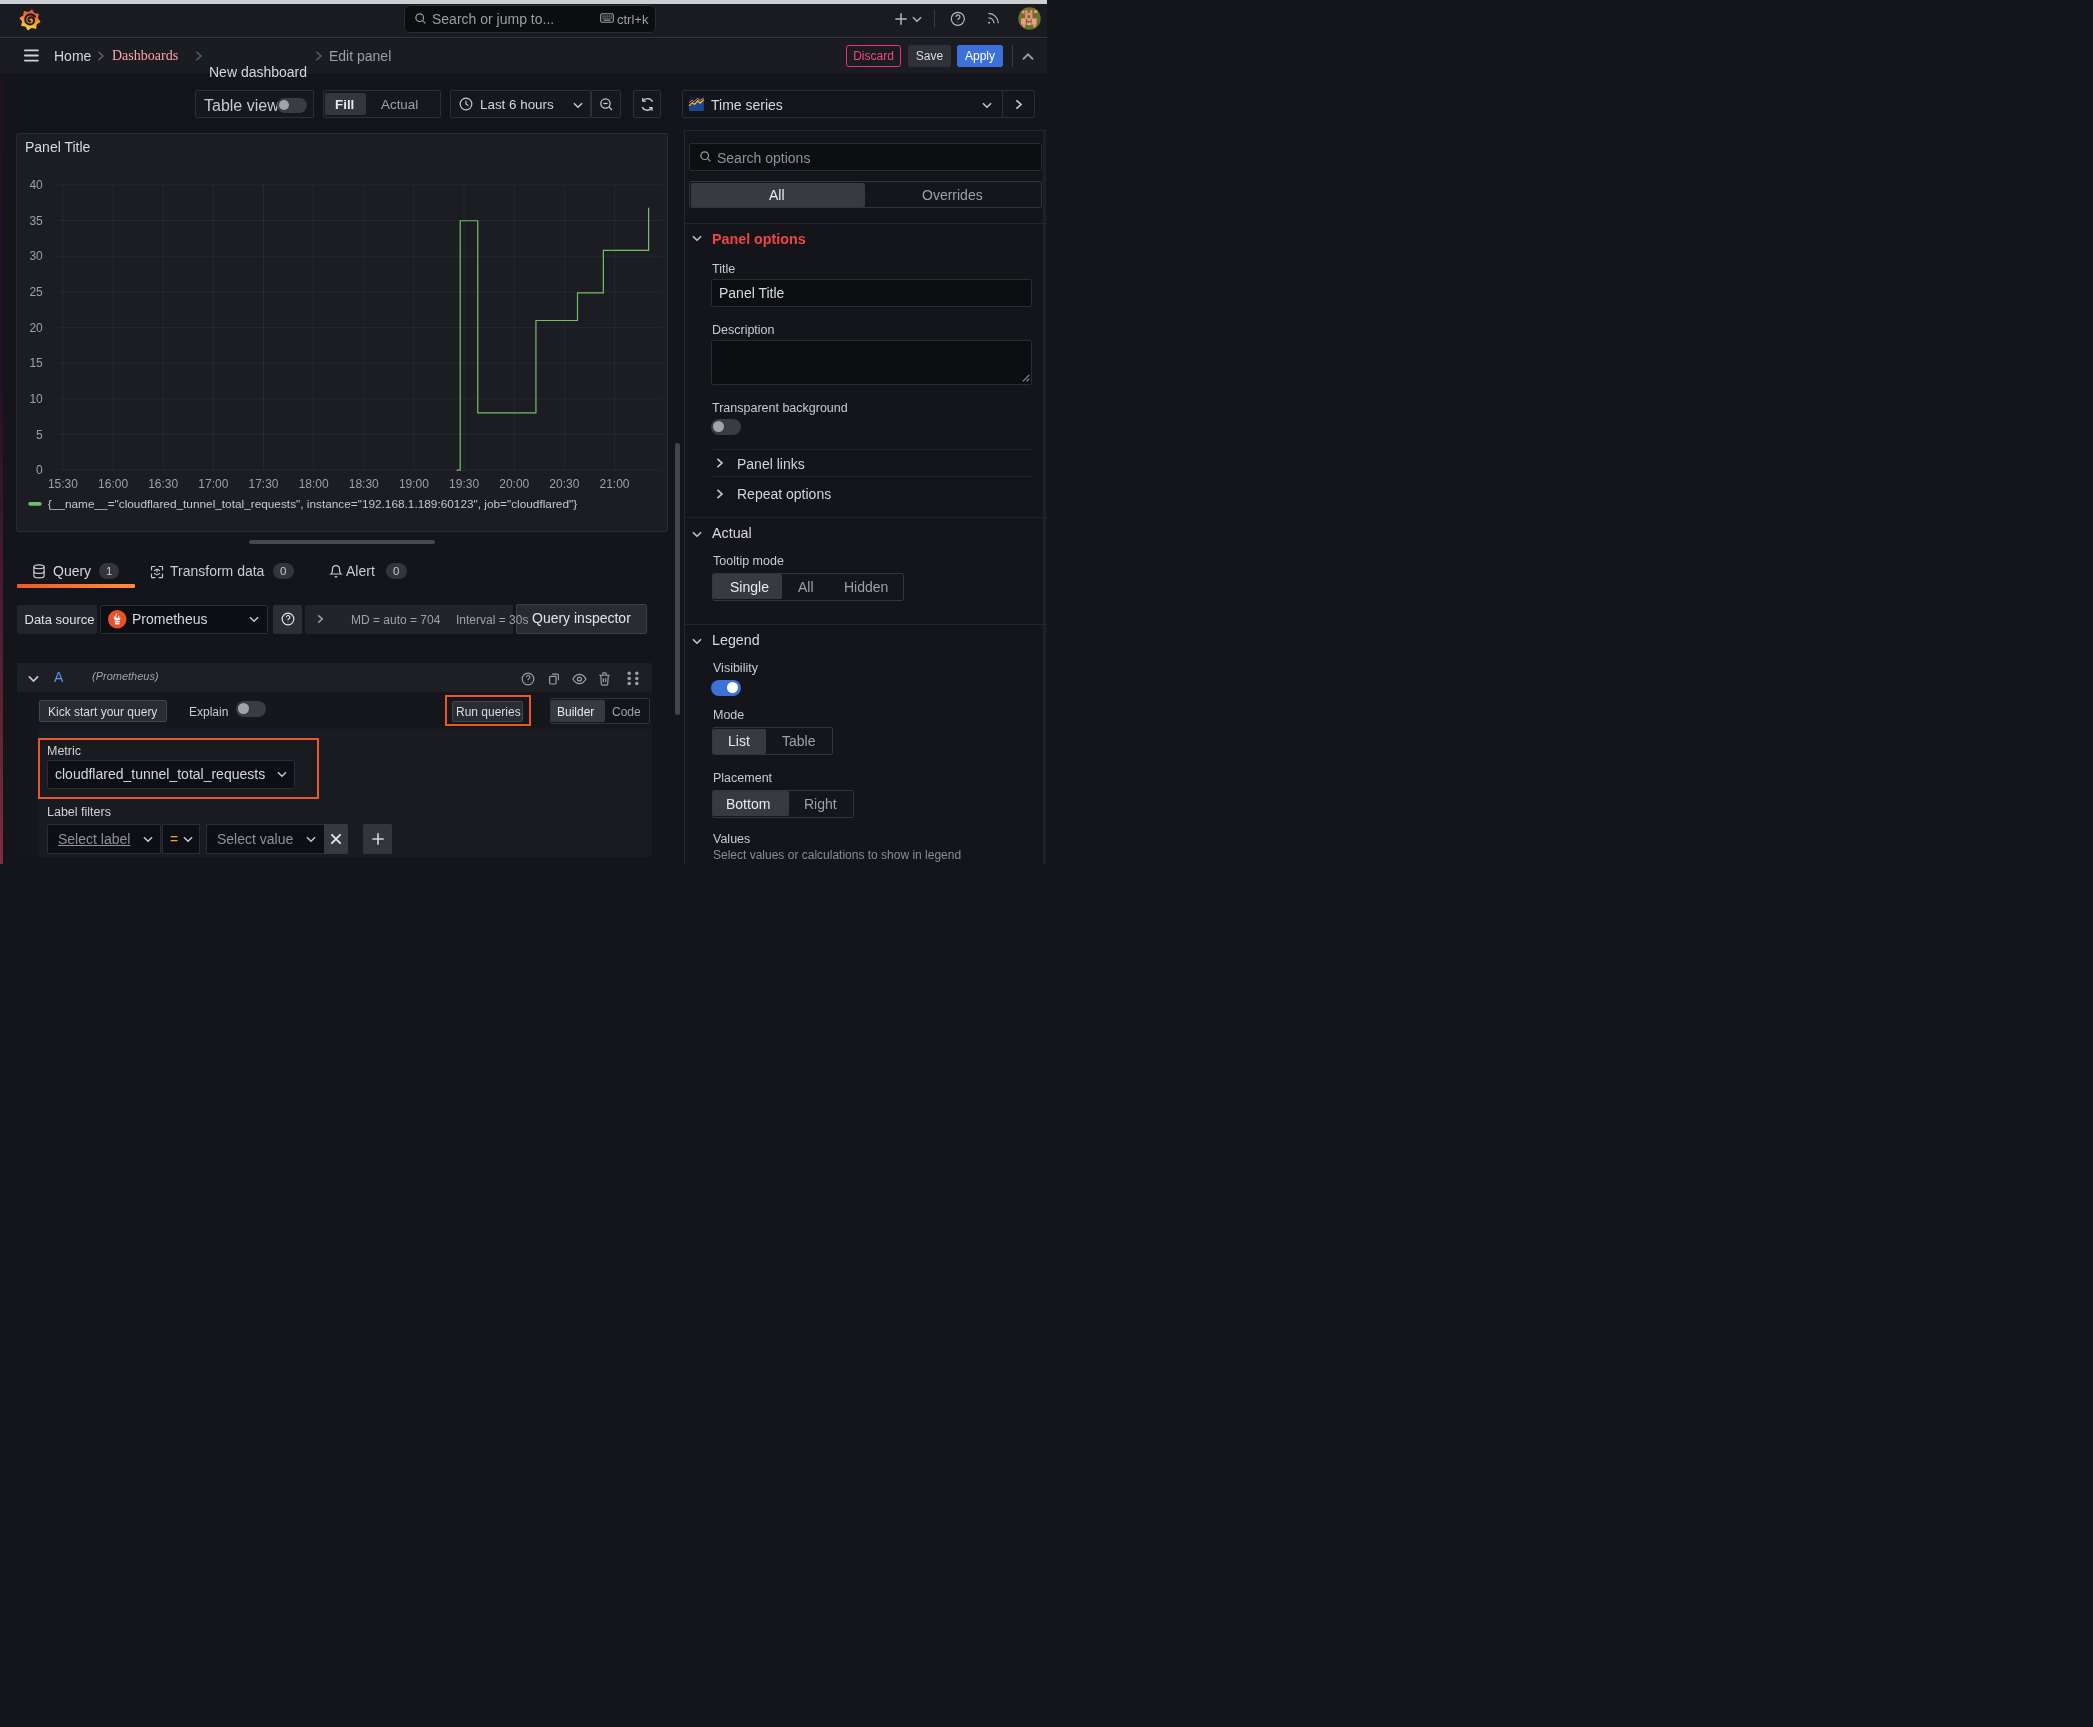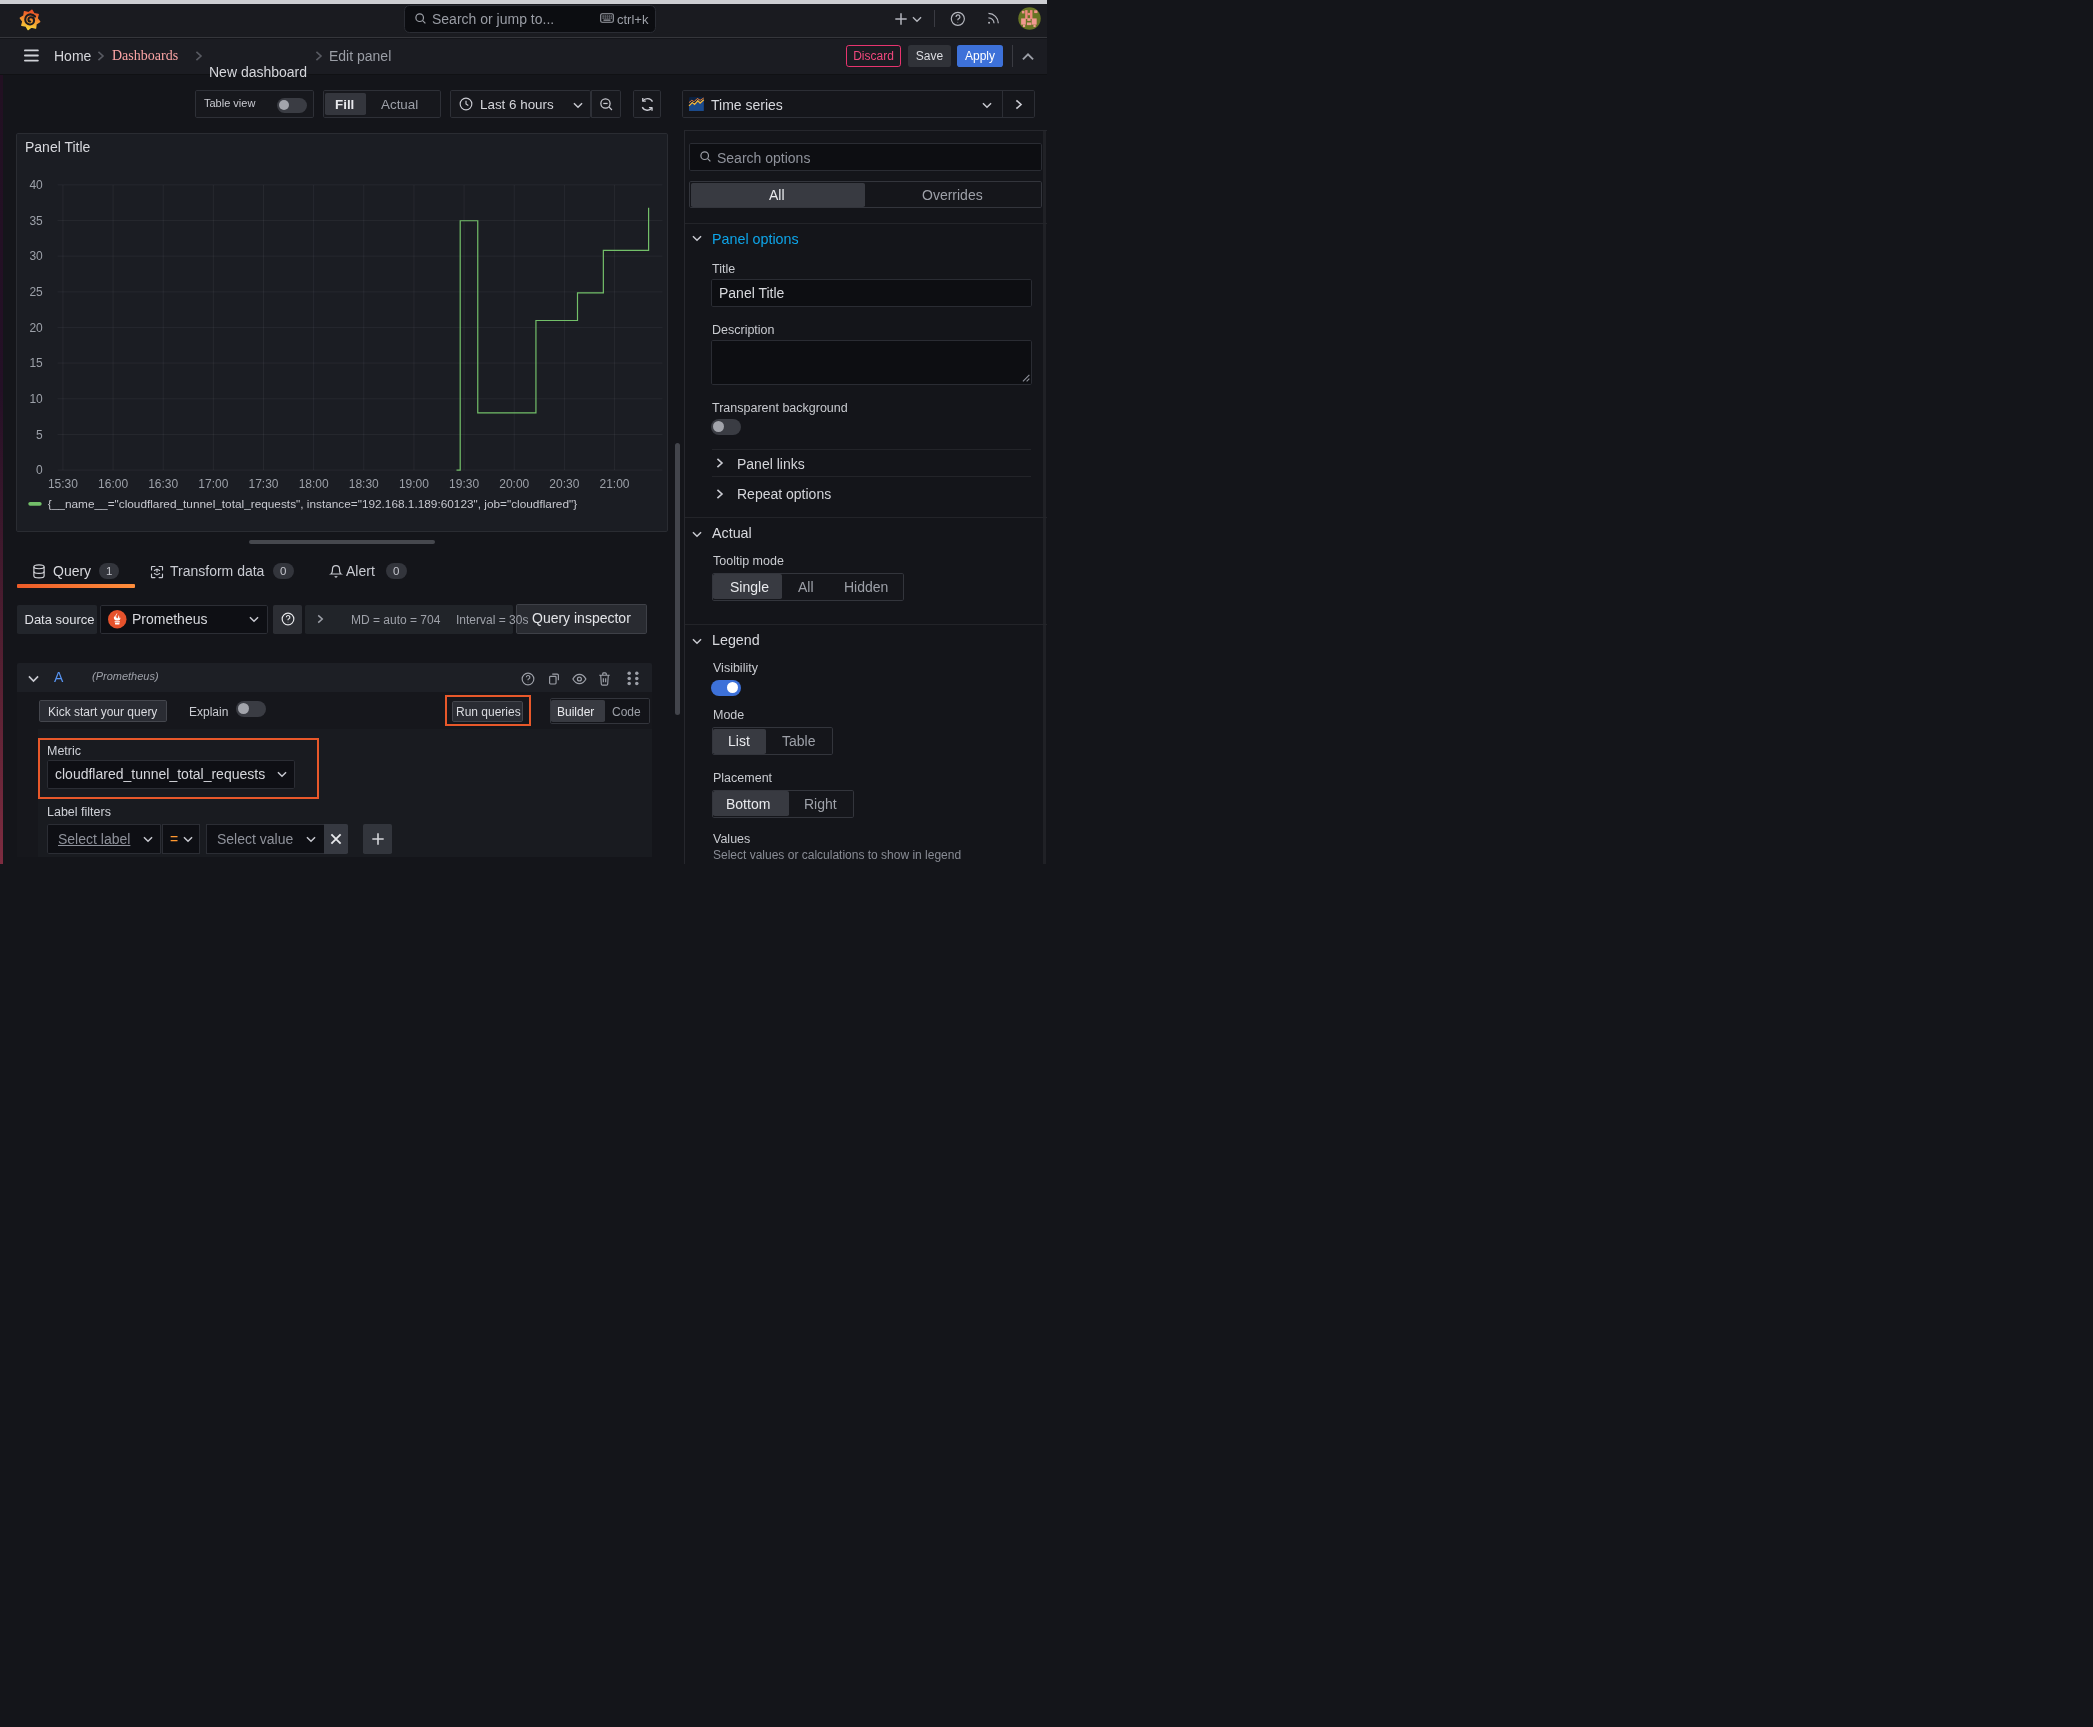--- a/index.html
+++ b/index.html
@@ -103,21 +103,21 @@
 <div class="abs" style="left:908px;top:45px;width:43px;height:22px;background:#303238;border-radius:2.8px;display:flex;align-items:center;justify-content:center;font-size:12px;color:#dcdde2;">Save</div>
 <div class="abs" style="left:957px;top:45px;width:46px;height:22px;background:#3d71d9;border-radius:2.8px;display:flex;align-items:center;justify-content:center;font-size:12px;color:#ffffff;">Apply</div>
 <div class="abs" style="left:1012px;top:45px;width:0.9px;height:22px;background:#3a3b42;"></div>
 <svg class="abs" style="left:1022px;top:53px;" width="12" height="7.4" viewBox="0 0 13 8" fill="none" stroke="#9da0a8" stroke-width="2">
     <path d="M1 7l5.5-5.5L12 7"></path>
   </svg>
 
 
 
 <div class="abs" style="left:195px;top:90px;width:119px;height:28px;background:#17181d;border:0.9px solid #2e3037;border-radius:1.8px;"></div>
-<div class="txt" style="left:204px;top:97px;font-size:11px;color:#c9cad1;">Table view</div>
+<div class="txt" style="left:204px;top:97px;font-size:16px;color:#c9cad1;">Table view</div>
 <div class="abs" style="left:277px;top:98px;width:29.5px;height:14.8px;background:#3a3c43;border-radius:8.3px;"></div>
 <div class="abs" style="left:279px;top:100px;width:10px;height:10px;background:#a2a4ab;border-radius:50%;"></div>
 
 <div class="abs" style="left:323px;top:90px;width:118px;height:28px;background:#17181d;border:0.9px solid #2e3037;border-radius:1.8px;"></div>
 <div class="abs" style="left:325px;top:93px;width:41px;height:22px;background:#34363d;border-radius:1.8px;"></div>
 <div class="txt" style="left:335px;top:97px;font-size:13.4px;font-weight:700;color:#e8e9ed;">Fill</div>
 <div class="txt" style="left:381px;top:97px;font-size:13.4px;color:#9da0a8;">Actual</div>
 
 <div class="abs" style="left:450px;top:90px;width:141px;height:28px;background:#17181d;border:0.9px solid #2e3037;border-radius:1.8px;"></div>
 <svg class="abs" style="left:459px;top:97px;" width="14" height="14" viewBox="0 0 24 24" fill="none" stroke="#c9cad1" stroke-width="2">
@@ -366,21 +366,21 @@
 <div class="abs" style="left:691px;top:183px;width:174px;height:24px;background:#383a41;border-radius:1.8px;"></div>
 <div class="txt" style="left:769px;top:187px;font-size:14px;font-weight:500;color:#e9eaed;">All</div>
 <div class="txt" style="left:922px;top:187px;font-size:14px;color:#9da0a8;">Overrides</div>
 
 <div class="abs" style="left:685px;top:223px;width:362px;height:0.9px;background:#232429;"></div>
 
 
 <svg class="abs" style="left:692px;top:235px;" width="10" height="6.5" viewBox="0 0 12 8" fill="none" stroke="#c9cad1" stroke-width="1.8">
     <path d="M1 1.5l5 5 5-5"></path>
   </svg>
-<div class="txt" style="left:712px;top:231px;font-size:14.3px;font-weight:400;color:#0ea5e9;">Panel options</div>
+<div class="txt" style="left:712px;top:231px;font-size:14.3px;font-weight:700;color:#ef4444;">Panel options</div>
 <div class="txt" style="left:712px;top:262px;font-size:12.5px;color:#c9cbd0;">Title</div>
 <div class="abs" style="left:711px;top:279px;width:321px;height:28px;background:#0d0e12;border:0.9px solid #2a2c33;border-radius:1.8px;"></div>
 <div class="txt" style="left:719px;top:285px;font-size:14px;color:#d9dade;">Panel Title</div>
 <div class="txt" style="left:712px;top:323px;font-size:12.5px;color:#c9cbd0;">Description</div>
 <div class="abs" style="left:711px;top:340px;width:321px;height:45px;background:#0d0e12;border:0.9px solid #2a2c33;border-radius:1.8px;"></div>
 <svg class="abs" style="left:1022px;top:374px;" width="8.3" height="8.3" viewBox="0 0 9 9" stroke="#8f929b" stroke-width="1.2">
     <path d="M8 1L1 8M8 5L5 8"></path>
   </svg>
 <div class="txt" style="left:712px;top:401px;font-size:12.5px;color:#c9cbd0;">Transparent background</div>
 <div class="abs" style="left:711px;top:419px;width:29.5px;height:15.7px;background:#3a3c43;border-radius:8.3px;"></div>

